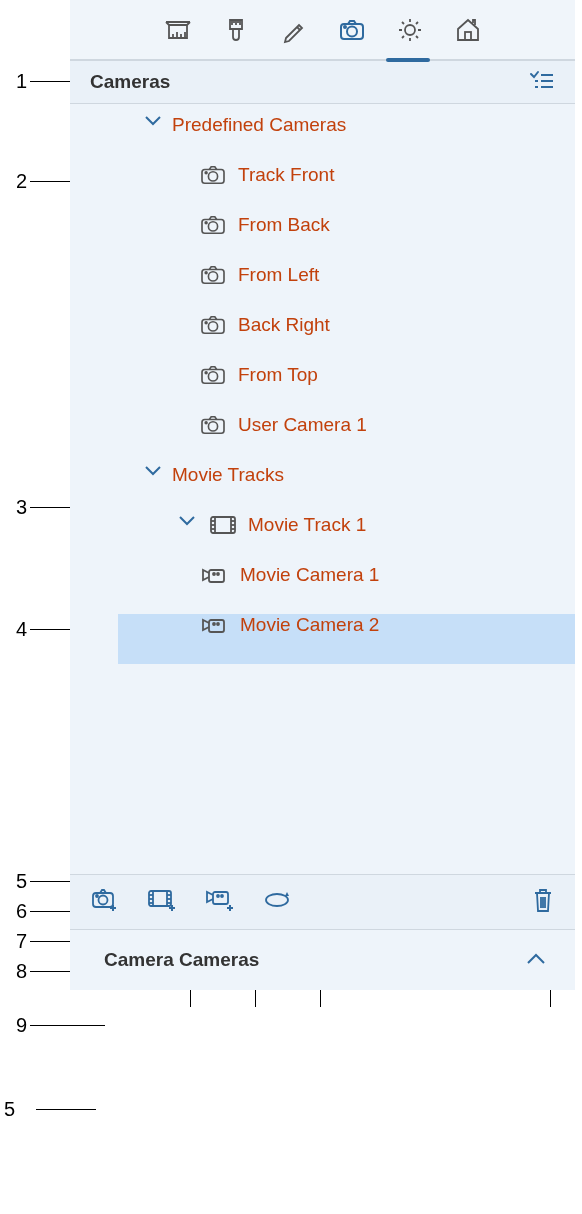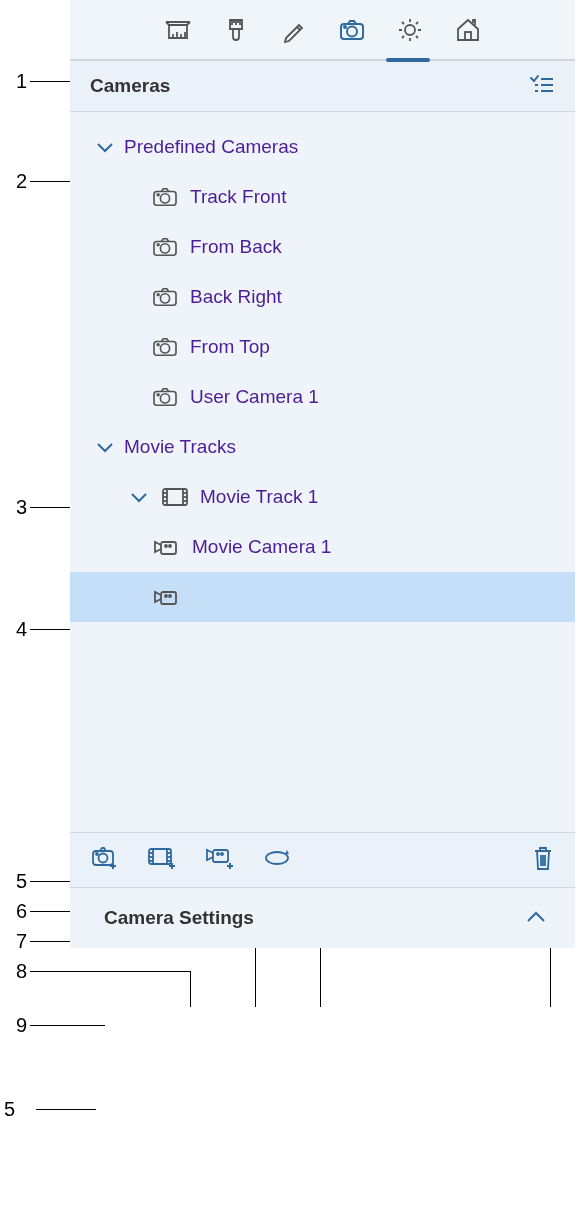--- a/index.html
+++ b/index.html
@@ -47,42 +47,43 @@
   .selected-underline {
     position: absolute;
     left: 316px;
     top: 58px;
     width: 44px;
     height: 4px;
     background: #2f6a9f;
     border-radius: 2px;
   }
   .section-header {
-    height: 52px;
+    height: 44px;
     display: flex;
     align-items: center;
     justify-content: space-between;
     padding: 0 20px 0 20px;
     border-top: 1px solid #cfd7df;
     border-bottom: 1px solid #cfd7df;
     background: #eaf1f8;
     font-size: 19px;
     font-weight: bold;
     color: #333;
   }
   .tree {
     padding: 10px 0 20px 0;
   }
   .tree-row {
     display: flex;
-    align-items: center;
+    align-items: flex-start;
     height: 50px;
     padding-left: 24px;
     font-size: 19px;
-    color: #4c1d95;
+    color: #c2410c;
+    margin-left: 48px;
   }
   .tree-row.selected {
     background: #c6dff8;
   }
   .chevron {
     width: 22px;
     display: flex;
     align-items: center;
     justify-content: center;
     margin-right: 8px;
@@ -244,20 +245,31 @@
     <div class="tree-row indent-2">
       <span class="tree-icon">
         <svg width="28" height="22" viewBox="0 0 30 24" fill="none" stroke="#555" stroke-width="1.8">
             <rect x="3" y="6" width="24" height="15" rx="3"></rect>
             <circle cx="15" cy="13.5" r="5"></circle>
             <circle cx="7.5" cy="9.5" r="1"></circle>
             <path d="M11 6 L13 3 L17 3 L19 6"></path>
           </svg>
       </span>
       <span>From Back</span>
+    </div>
+    <div class="tree-row indent-2">
+      <span class="tree-icon">
+        <svg width="28" height="22" viewBox="0 0 30 24" fill="none" stroke="#555" stroke-width="1.8">
+            <rect x="3" y="6" width="24" height="15" rx="3"></rect>
+            <circle cx="15" cy="13.5" r="5"></circle>
+            <circle cx="7.5" cy="9.5" r="1"></circle>
+            <path d="M11 6 L13 3 L17 3 L19 6"></path>
+          </svg>
+      </span>
+      <span>From Left</span>
     </div>
     <div class="tree-row indent-2">
       <span class="tree-icon">
         <svg width="28" height="22" viewBox="0 0 30 24" fill="none" stroke="#555" stroke-width="1.8">
             <rect x="3" y="6" width="24" height="15" rx="3"></rect>
             <circle cx="15" cy="13.5" r="5"></circle>
             <circle cx="7.5" cy="9.5" r="1"></circle>
             <path d="M11 6 L13 3 L17 3 L19 6"></path>
           </svg>
       </span>
@@ -329,20 +341,21 @@
     </div>
     <div class="tree-row indent-4 selected">
       <span class="tree-icon">
         <svg width="30" height="22" viewBox="0 0 30 22" fill="none" stroke="#555" stroke-width="1.8">
           <rect x="9" y="6" width="15" height="12" rx="2"></rect>
           <path d="M9 9 L3 6 L3 16 L9 13"></path>
           <circle cx="14" cy="10" r="1"></circle>
             <circle cx="18" cy="10" r="1"></circle>
         </svg>
       </span>
+      <span>Movie Camera 2</span>
     </div>
   </div>
 
   <div style="height:190px;"></div>
 
   <div class="bottom-toolbar">
     <span>
       <svg width="30" height="26" viewBox="0 0 30 26" fill="none" stroke="#2f6a9f" stroke-width="1.8">
         <rect x="3" y="6" width="20" height="14" rx="3"></rect>
           <circle cx="13" cy="13" r="4.5"></circle>
@@ -385,21 +398,21 @@
       <svg width="24" height="28" viewBox="0 0 24 28" fill="none" stroke="#2f6a9f" stroke-width="1.8">
         <path d="M4 7 L20 7 M6 7 L7 25 L17 25 L18 7 M9 4 L15 4 L15 7 L9 7 Z"></path>
         <line x1="10" y1="11" x2="10" y2="22"></line>
           <line x1="12" y1="11" x2="12" y2="22"></line>
           <line x1="14" y1="11" x2="14" y2="22"></line>
       </svg>
     </span>
   </div>
 
   <div class="settings-header">
-    <span>Camera Settings</span>
+    <span>Camera Cameras</span>
     <span>
       <svg width="22" height="14" viewBox="0 0 22 14" fill="none" stroke="#2f6a9f" stroke-width="2">
           <path d="M3 11 L11 3 L19 11"></path>
         </svg>
     </span>
   </div>
 
 </div>
 
 </body></html>

